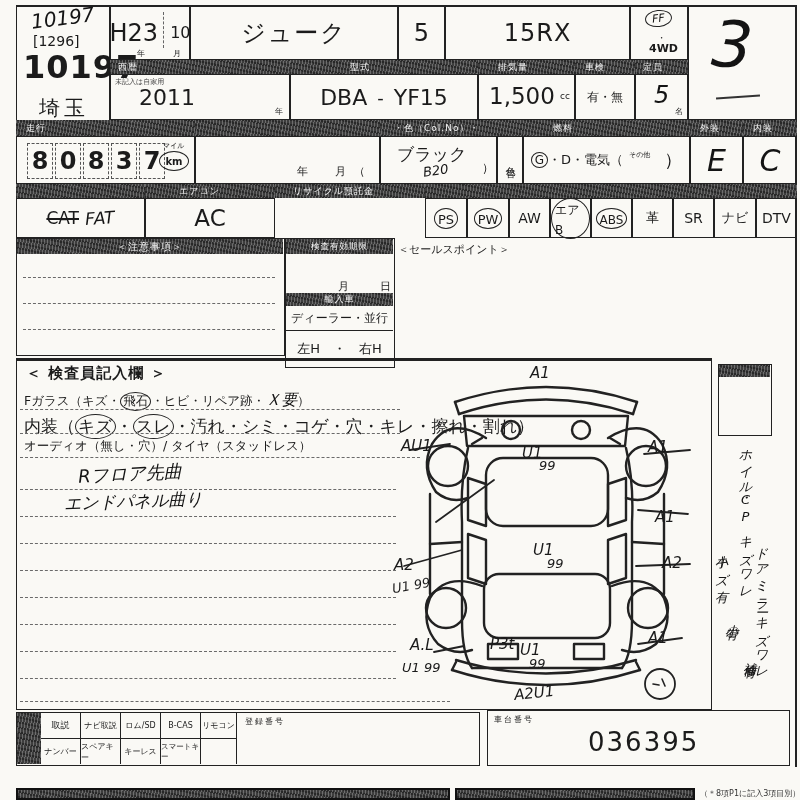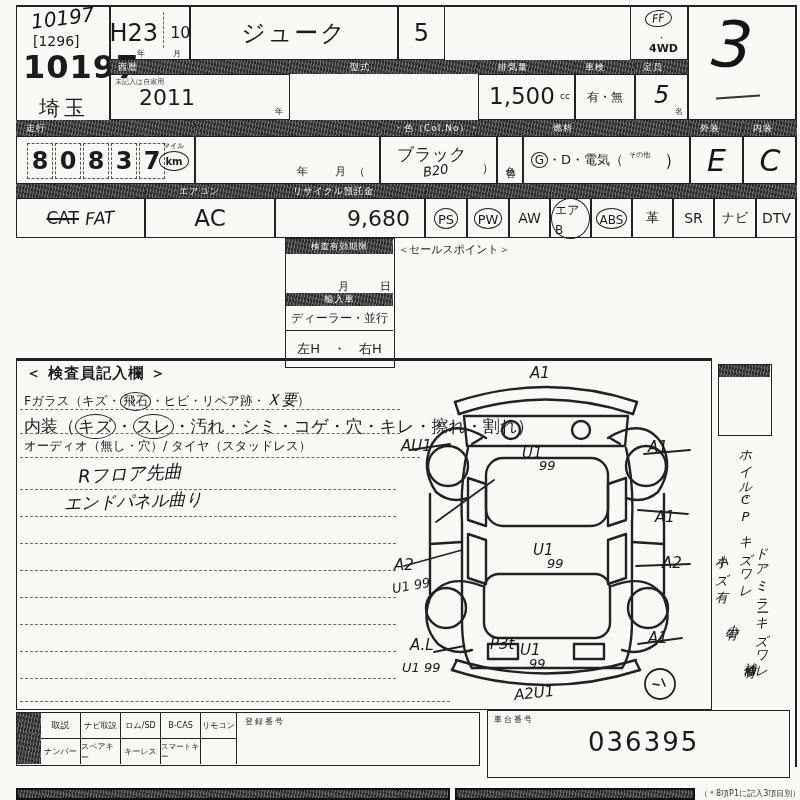--- a/index.html
+++ b/index.html
@@ -43,20 +43,23 @@
     <span style="font-size:16px;margin-left:12px;">10</span>
     <span class="abs" style="left:26px;top:42px;font-size:8px;">年</span>
     <span class="abs" style="left:62px;top:42px;font-size:8px;">月</span>
   </div>
   <div class="cell ctr" style="left:190px;top:5px;width:208px;height:55px;">
     <span style="font-size:24px;letter-spacing:2px;">ジューク</span>
   </div>
   <div class="cell ctr" style="left:398px;top:5px;width:47px;height:55px;">
     <span style="font-size:24px;">5</span>
   </div>
+  <div class="cell ctr" style="left:445px;top:5px;width:185px;height:55px;">
+    <span style="font-size:24px;letter-spacing:1px;">15RX</span>
+  </div>
   <div class="cell" style="left:630px;top:5px;width:58px;height:55px;">
     <span class="abs hw" style="left:14px;top:4px;border:1.6px solid #222;border-radius:50%;padding:1px 6px;font-size:11px;transform:rotate(-6deg);"><span>FF</span></span>
     <span class="abs" style="left:26px;top:26px;font-size:9px;">・</span>
     <span class="abs" style="left:18px;top:36px;font-size:11px;font-weight:bold;">4WD</span>
   </div>
   <div class="abs hw" style="left:712px;top:8px;font-size:64px;transform:rotate(4deg);z-index:4;">3</div>
   <div class="abs" style="left:716px;top:96px;width:44px;border-top:2px solid #333;transform:rotate(-4deg);z-index:4;"></div>
   <div class="cell" style="left:688px;top:5px;width:109px;height:115px;"></div>
 
   <div class="band" style="left:110px;top:60px;width:180px;height:14px;padding-left:8px;">
@@ -72,20 +75,25 @@
       <span>車検</span>
     </div>
   <div class="band" style="left:635px;top:60px;width:53px;height:14px;padding-left:8px;">
       <span>定員</span>
     </div>
 
   <div class="cell" style="left:110px;top:74px;width:180px;height:46px;">
     <span class="abs tiny" style="left:4px;top:2px;color:#444;">未記入は自家用</span>
     <span class="abs" style="left:28px;top:10px;font-size:22px;">2011</span>
     <span class="abs" style="right:6px;bottom:2px;font-size:8px;">年</span>
+  </div>
+  <div class="cell ctr" style="left:290px;top:74px;width:188px;height:46px;">
+    <span style="font-size:22px;">DBA</span>
+    <span style="font-size:18px;margin:0 10px;">-</span>
+    <span style="font-size:22px;">YF15</span>
   </div>
   <div class="cell" style="left:478px;top:74px;width:97px;height:46px;">
     <span class="abs" style="left:10px;top:8px;font-size:23px;">1,500</span>
     <span class="abs" style="right:4px;bottom:18px;font-size:9px;">cc</span>
   </div>
   <div class="cell ctr" style="left:575px;top:74px;width:60px;height:46px;">
     <span style="font-size:12px;">有・無</span>
   </div>
   <div class="cell" style="left:635px;top:74px;width:53px;height:46px;">
     <span class="abs hw" style="left:18px;top:6px;font-size:24px;">5</span>
@@ -155,23 +163,20 @@
     </div>
   <div class="band" style="left:425px;top:184px;width:372px;height:14px;"></div>
 
   <div class="cell ctr" style="left:16px;top:198px;width:129px;height:40px;">
     <span style="font-size:17px;text-decoration:line-through;text-decoration-thickness:2px;">CAT</span>
     <span class="hw" style="font-size:17px;margin-left:6px;transform:rotate(-4deg);">FAT</span>
   </div>
   <div class="cell ctr" style="left:145px;top:198px;width:130px;height:40px;">
     <span style="font-size:23px;">AC</span>
   </div>
-  <div class="cell" style="left:275px;top:198px;width:150px;height:40px;">
-    <span class="abs" style="right:14px;top:7px;font-size:22px;">9,680</span>
-  </div>
   <div class="cell ctr" style="left:425px;top:198px;width:42px;height:40px;">
       <span class="circ"><span style="font-size:13px;">PS</span></span>
     </div>
   <div class="cell ctr" style="left:467px;top:198px;width:42px;height:40px;">
       <span class="circ"><span style="font-size:13px;">PW</span></span>
     </div>
   <div class="cell ctr" style="left:509px;top:198px;width:41px;height:40px;">
       <span style="font-size:14px;">AW</span>
     </div>
   <div class="cell ctr" style="left:550px;top:198px;width:41px;height:40px;">
@@ -186,20 +191,28 @@
   <div class="cell ctr" style="left:673px;top:198px;width:41px;height:40px;">
       <span style="font-size:14px;">SR</span>
     </div>
   <div class="cell ctr" style="left:714px;top:198px;width:42px;height:40px;">
       <span style="font-size:13px;">ナビ</span>
     </div>
   <div class="cell ctr" style="left:756px;top:198px;width:41px;height:40px;">
       <span style="font-size:14px;">DTV</span>
     </div>
 
+  <div class="cell" style="left:16px;top:238px;width:269px;height:118px;">
+    <div class="band" style="left:0;top:0;width:266px;height:15px;justify-content:center;">
+      <span style="font-size:10px;">＜注意事項＞</span>
+    </div>
+    <div class="dash" style="left:6px;top:38px;width:252px;"></div>
+    <div class="dash" style="left:6px;top:64px;width:252px;"></div>
+    <div class="dash" style="left:6px;top:90px;width:252px;"></div>
+  </div>
 
   <div class="cell" style="left:285px;top:238px;width:110px;height:130px;">
     <div class="band" style="left:0;top:0;width:107px;height:15px;justify-content:center;">
       <span style="font-size:8.5px;">検査有効期限</span>
     </div>
     <span class="abs" style="left:52px;top:40px;font-size:11px;">月</span>
     <span class="abs" style="left:94px;top:40px;font-size:11px;">日</span>
     <div class="band" style="left:0;top:54px;width:107px;height:13px;justify-content:center;">
       <span style="font-size:9px;">輸入車</span>
     </div>
@@ -357,21 +370,21 @@
     <div class="abs ctr" style="left:104px;top:26px;width:40px;height:25px;border-right:1.4px solid #222;">
         <span style="font-size:8px;">キーレス</span>
       </div>
     <div class="abs ctr" style="left:144px;top:26px;width:40px;height:25px;border-right:1.4px solid #222;">
         <span style="font-size:7.5px;">スマートキー</span>
       </div>
     <div class="abs" style="left:184px;top:26px;width:36px;height:25px;border-right:1.4px solid #222;"></div>
     <span class="abs" style="left:228px;top:3px;font-size:8px;letter-spacing:2px;">登録番号</span>
   </div>
 
-  <div class="cell" style="left:487px;top:710px;width:303px;height:68px;">
+  <div class="cell" style="left:487px;top:710px;width:303px;height:56px;">
     <span class="abs" style="left:6px;top:3px;font-size:8px;letter-spacing:2px;">車台番号</span>
     <span class="abs" style="left:100px;top:16px;font-size:26px;letter-spacing:2px;">036395</span>
   </div>
 
   <div class="band" style="left:16px;top:788px;width:434px;height:12px;border:2px solid #111;"></div>
   <div class="band" style="left:455px;top:788px;width:240px;height:12px;border:2px solid #111;"></div>
   <span class="abs" style="left:700px;top:788px;font-size:8px;color:#333;white-space:nowrap;">（＊8項P1に記入3項目別）</span>
 
 </div>
 

